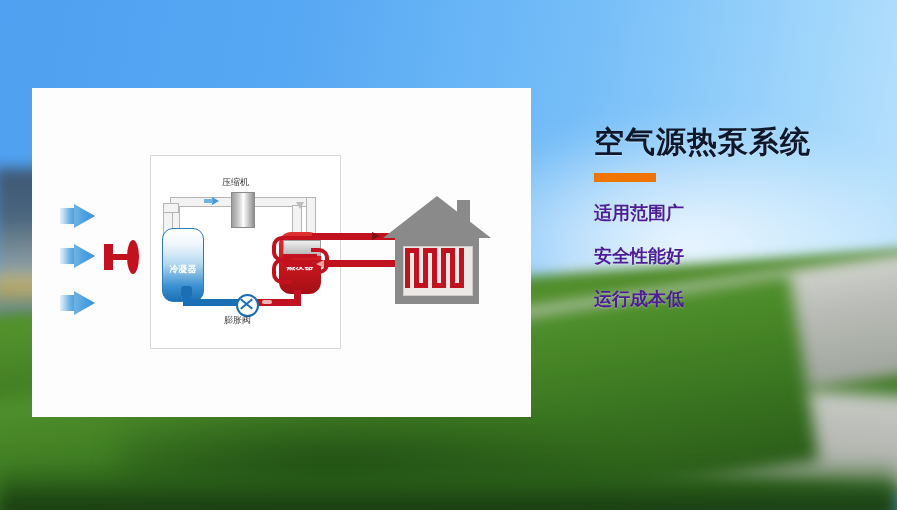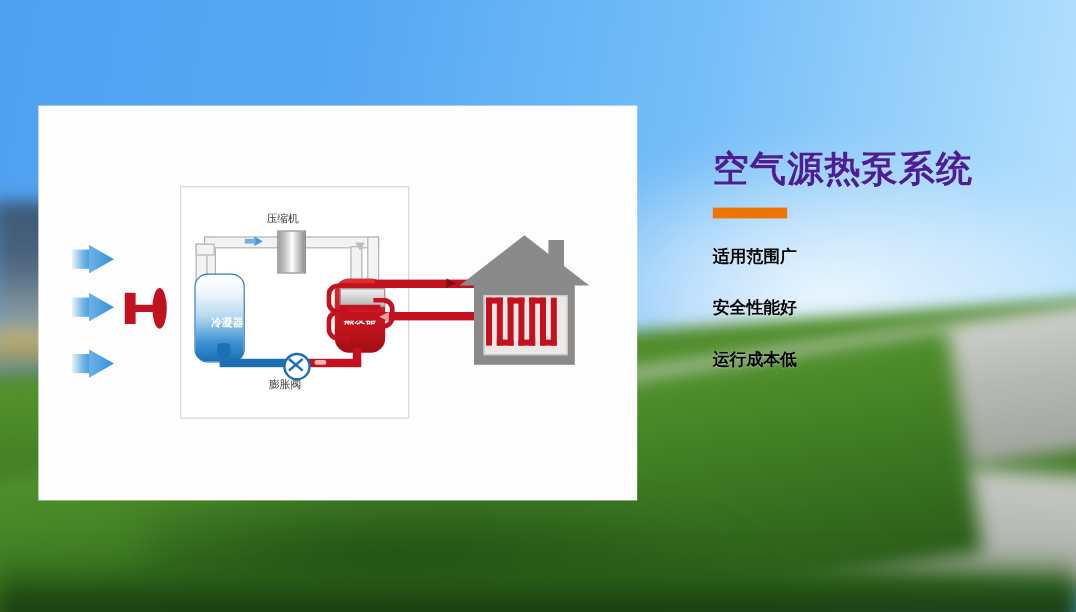--- a/index.html
+++ b/index.html
@@ -89,28 +89,28 @@
   }
   .bottom-dark{
     position:absolute;left:0;top:478px;width:897px;height:40px;
     background:linear-gradient(180deg,rgba(20,50,14,0) 0%,#17350f 100%);
     filter:blur(8px);
   }
 
   
   .panel{position:absolute;left:594px;top:122px;width:300px;}
   .title{
-    font-size:30px;font-weight:bold;color:#4c1d95;letter-spacing:1px;
+    font-size:30px;font-weight:bold;color:#0f172a;letter-spacing:1px;
     line-height:40px;white-space:nowrap;
     text-shadow:0 1px 1px rgba(255,255,255,.35);
   }
   .rule{width:62px;height:9px;background:#ef7400;margin-top:11px;}
   .bullets{margin-top:20px;}
   .bullet{
-    font-size:14px;font-weight:bold;color:#000000;line-height:22px;
+    font-size:18px;font-weight:bold;color:#4c1d95;line-height:22px;
     margin-bottom:21px;white-space:nowrap;
     text-shadow:0 1px 1px rgba(255,255,255,.3);
   }
 
   
   .card{
     position:absolute;left:32px;top:88px;width:499px;height:329px;
     background:#fdfdfd;
   }
 
@@ -149,21 +149,21 @@
   
   .gpipe{position:absolute;background:#f3f3f3;border:1px solid #b5b5b5;}
 
   
   .condenser{
     position:absolute;left:162px;top:228px;width:40px;height:72px;border-radius:11px;
     background:linear-gradient(180deg,#ffffff 0%,#eef6fc 22%,#b6d9f1 48%,#3f93d2 78%,#1b6fb5 100%);
     border:1px solid #2c7cbe;
   }
   .condenser .ctext{
-    position:absolute;left:0;right:0;top:34px;text-align:right;
+    position:absolute;left:0;right:0;top:34px;text-align:center;
     font-size:9px;color:#ffffff;font-weight:bold;
   }
   
   .evap{
     position:absolute;left:279px;top:232px;width:42px;height:62px;border-radius:12px;
     background:linear-gradient(180deg,#e03030 0%,#c8151c 55%,#a30f16 100%);
   }
   .evap .etext{
     position:absolute;left:0;right:0;top:28px;text-align:center;
     font-size:9px;color:#ffffff;font-weight:bold;

